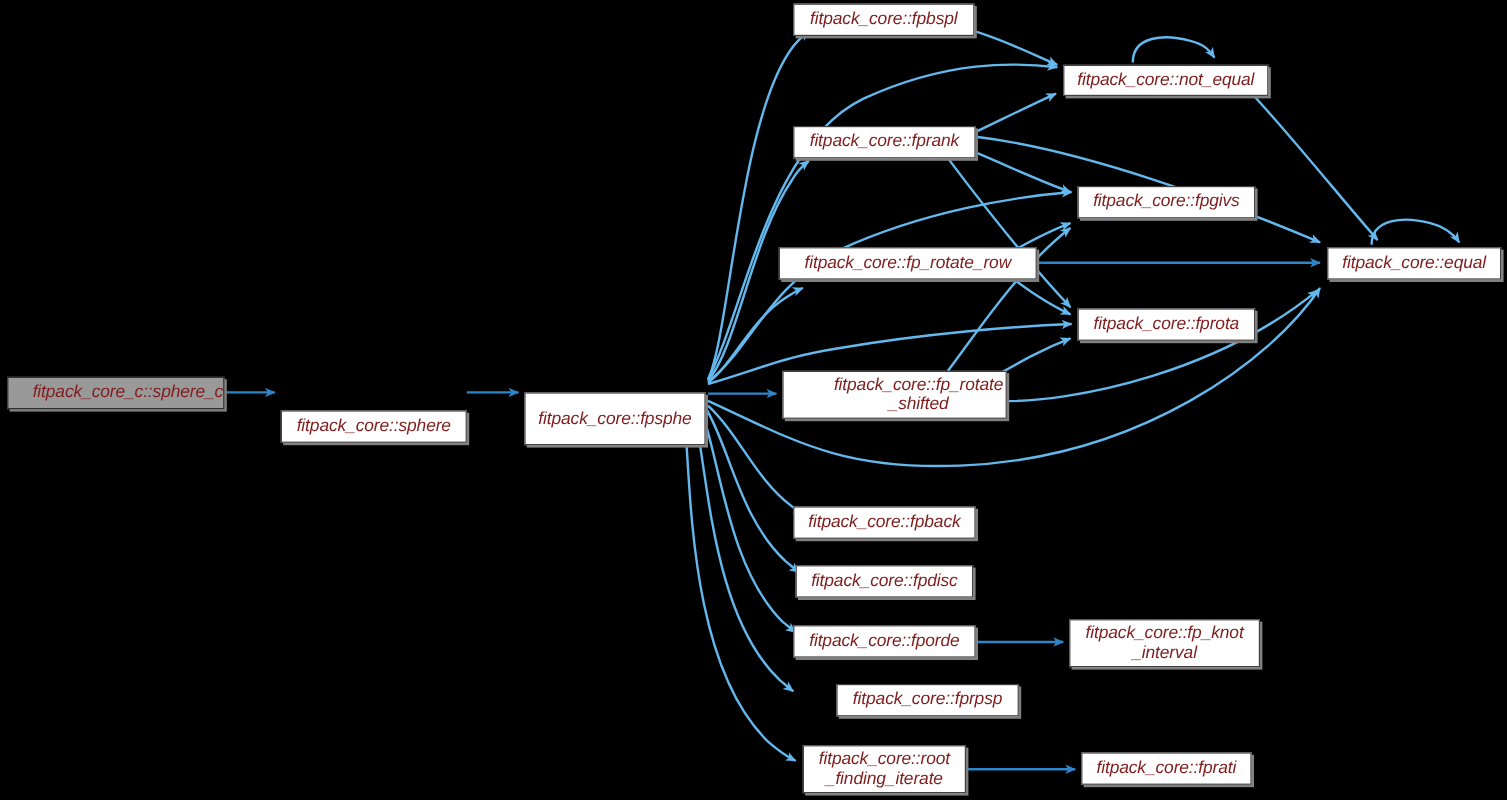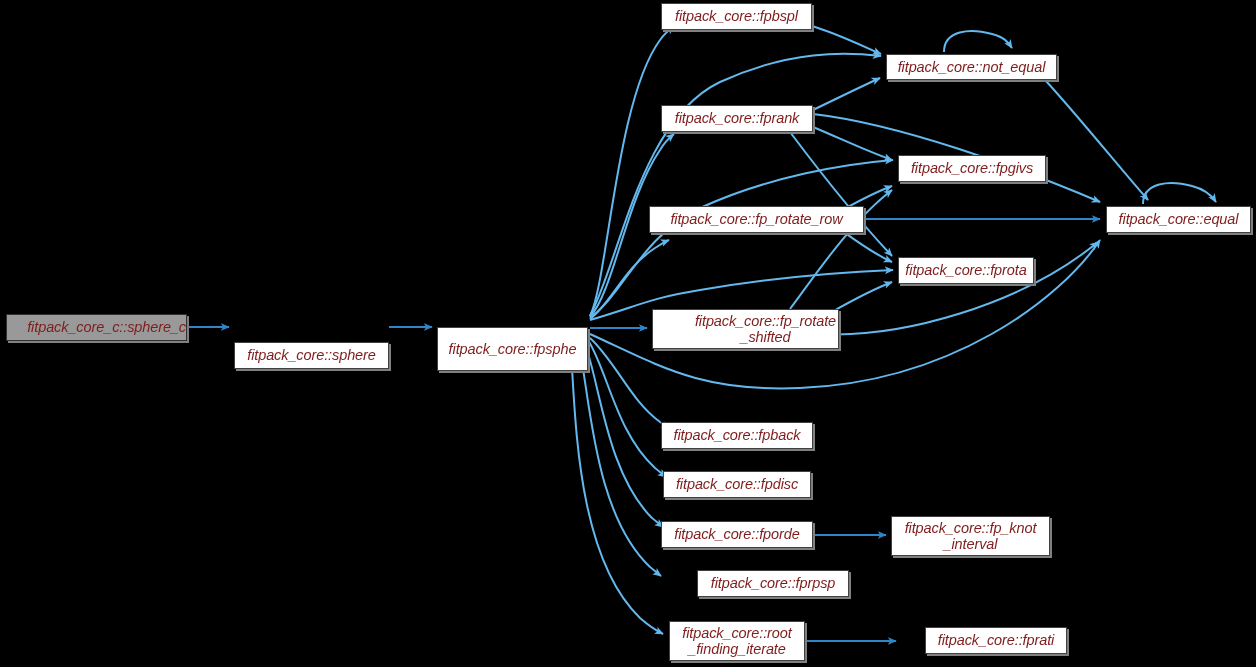--- a/index.html
+++ b/index.html
@@ -98,27 +98,27 @@
   <div id="node-layer">
       <div class="node current" style="left: 6px; top: 314px; width: 181px; height: 27px; justify-content: flex-end;"><span>fitpack_core_c::sphere_c</span></div>
       <div class="node" style="left: 234px; top: 314px; width: 155px; height: 27px; margin-top: 28px;"><span>fitpack_core::sphere</span></div>
       <div class="node" style="left: 437px; top: 327px; width: 151px; height: 44px;"><span>fitpack_core::fpsphe</span></div>
       <div class="node" style="left: 661px; top: 3px; width: 151px; height: 27px;"><span>fitpack_core::fpbspl</span></div>
       <div class="node" style="left: 886px; top: 54px; width: 171px; height: 26px;"><span>fitpack_core::not_equal</span></div>
       <div class="node" style="left: 661px; top: 105px; width: 152px; height: 27px;"><span>fitpack_core::fprank</span></div>
       <div class="node" style="left: 898px; top: 155px; width: 148px; height: 27px;"><span>fitpack_core::fpgivs</span></div>
       <div class="node" style="left: 637px; top: 206px; width: 215px; height: 27px; margin-left: 12px;"><span>fitpack_core::fp_rotate_row</span></div>
       <div class="node" style="left: 1106px; top: 206px; width: 145px; height: 27px;"><span>fitpack_core::equal</span></div>
-      <div class="node" style="left: 898px; top: 257px; width: 136px; height: 27px; text-align: right;"><span>fitpack_core::fprota</span></div>
+      <div class="node" style="left: 898px; top: 257px; width: 148px; height: 27px; text-align: right;"><span>fitpack_core::fprota</span></div>
       <div class="node" style="left: 652px; top: 309px; width: 187px; height: 40px; padding-left: 40px;"><span>fitpack_core::fp_rotate
 _shifted</span></div>
       <div class="node" style="left: 661px; top: 422px; width: 152px; height: 27px;"><span>fitpack_core::fpback</span></div>
       <div class="node" style="left: 663px; top: 471px; width: 148px; height: 27px;"><span>fitpack_core::fpdisc</span></div>
       <div class="node" style="left: 661px; top: 521px; width: 152px; height: 27px; text-align: right;"><span>fitpack_core::fporde</span></div>
       <div class="node" style="left: 891px; top: 516px; width: 159px; height: 40px;"><span>fitpack_core::fp_knot
 _interval</span></div>
       <div class="node" style="left: 661px; top: 570px; width: 152px; height: 27px; margin-left: 36px;"><span>fitpack_core::fprpsp</span></div>
       <div class="node" style="left: 669px; top: 621px; width: 136px; height: 40px;"><span>fitpack_core::root
 _finding_iterate</span></div>
-      <div class="node" style="left: 901px; top: 627px; width: 142px; height: 27px; margin-left: 24px;"><span>fitpack_core::fprati</span></div>
+      <div class="node" style="left: 901px; top: 627px; width: 142px; height: 27px;"><span>fitpack_core::fprati</span></div>
     </div>
 
 </div>
 
 </body></html>

